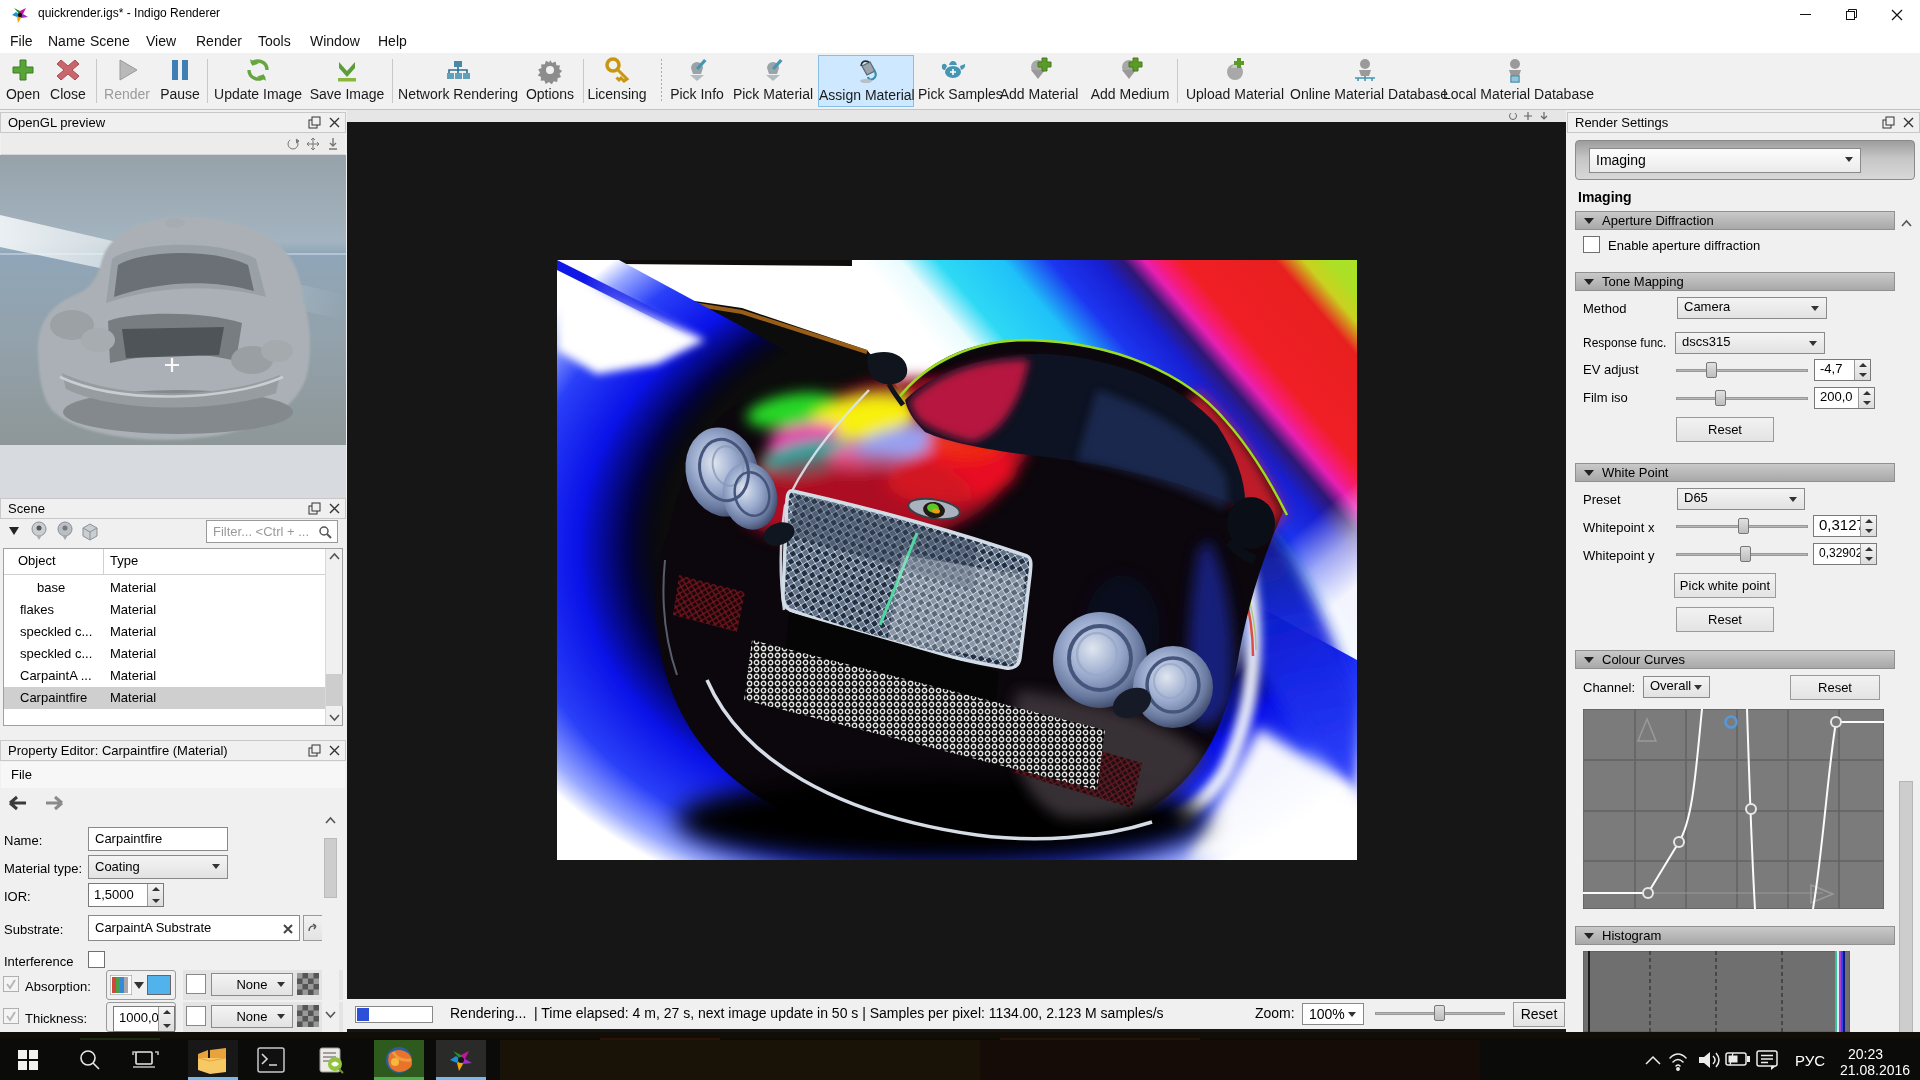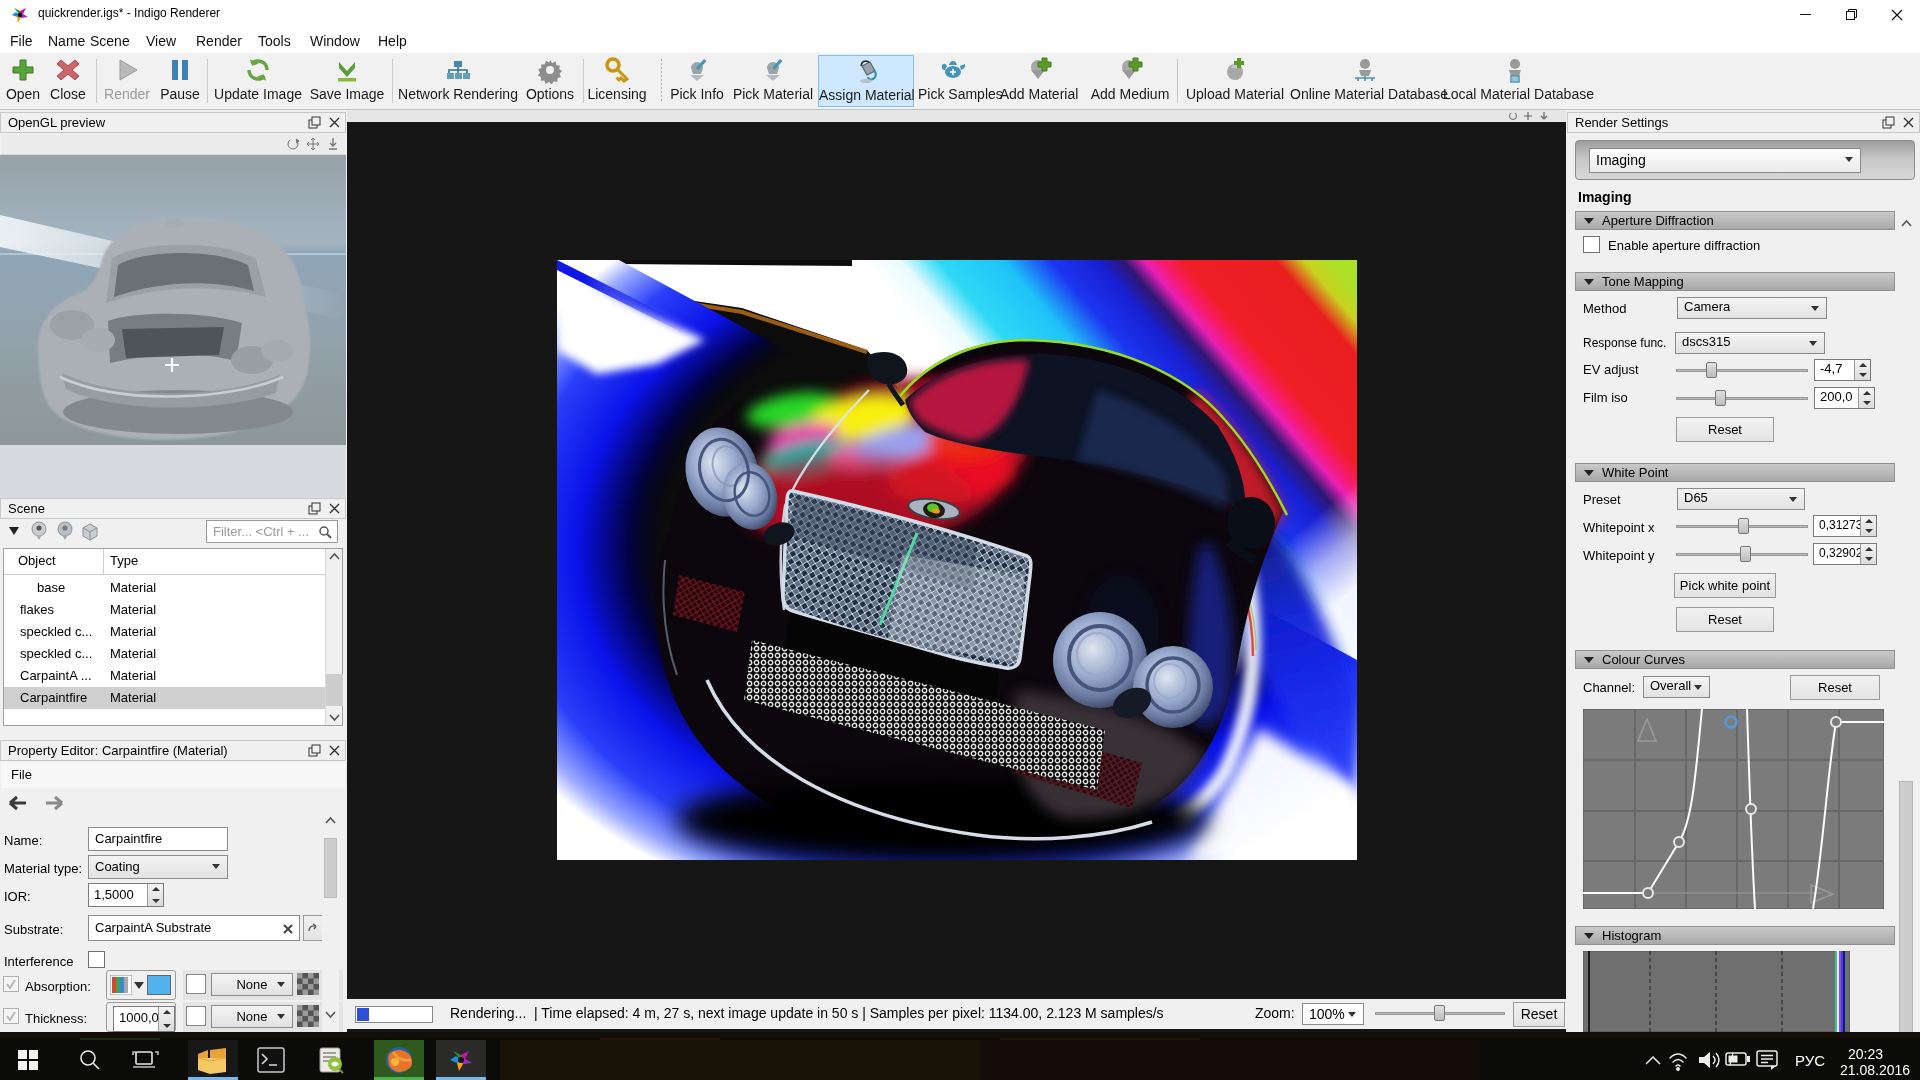--- a/index.html
+++ b/index.html
@@ -619,21 +619,21 @@
  <div class="spin" style="left:247px;top:277px;width:61px;height:22px">200,0<span class="ud"></span></div>
  <div class="btn" style="left:109px;top:307px;width:98px;height:25px;line-height:23px;font-size:13px">Reset</div>
  <div class="sechdr" style="top:353px">White Point</div>
  <div class="ctl-lbl" style="left:16px;top:382px">Preset</div>
  <div class="combo" style="left:110px;top:378px;width:128px;height:22px">D65</div>
  <div class="ctl-lbl" style="left:16px;top:410px">Whitepoint x</div>
  <div class="slider" style="left:109px;top:406px;width:132px">
         <span class="track"></span>
         <span class="hdl" style="left:62px"></span>
       </div>
- <div class="spin" style="left:246px;top:405px;width:64px;height:22px;font-size:12px">0,31273<span class="ud"></span></div>
+ <div class="spin" style="left:246px;top:405px;width:64px;height:22px;font-size:15px">0,31273<span class="ud"></span></div>
  <div class="ctl-lbl" style="left:16px;top:438px">Whitepoint y</div>
  <div class="slider" style="left:109px;top:434px;width:132px">
         <span class="track"></span>
         <span class="hdl" style="left:64px"></span>
       </div>
  <div class="spin" style="left:246px;top:433px;width:64px;height:22px;font-size:12px">0,32902<span class="ud"></span></div>
  <div class="btn" style="left:107px;top:463px;width:102px;height:25px;line-height:23px;font-size:13px;white-space:nowrap">Pick white point</div>
  <div class="btn" style="left:109px;top:497px;width:98px;height:25px;line-height:23px;font-size:13px">Reset</div>
  <div class="sechdr" style="top:540px">Colour Curves</div>
  <div class="ctl-lbl" style="left:16px;top:570px">Channel:</div>

